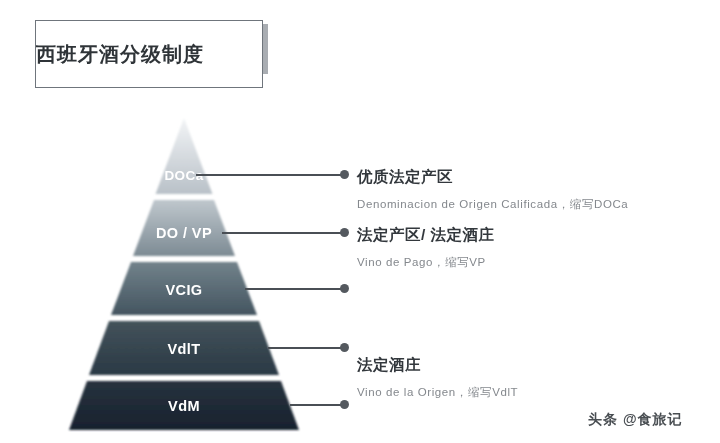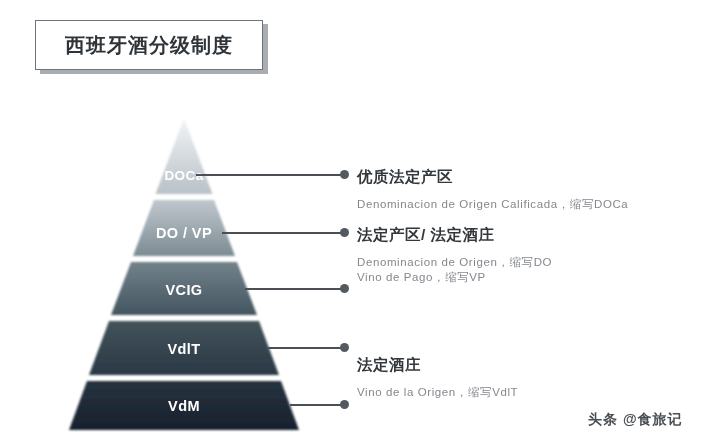--- a/index.html
+++ b/index.html
@@ -29,27 +29,26 @@
     top: 24px;
     width: 228px;
     height: 50px;
     background: #a9adb2;
   }
   #title-box {
     position: absolute;
     left: 35px;
     top: 20px;
     width: 228px;
-    height: 50px;
+    height: 68px;
     background: #ffffff;
     border: 1.5px solid #6f757c;
     box-sizing: border-box;
     display: flex;
     align-items: center;
-    justify-content: center;
   }
   #title-text {
     font-size: 20px;
     font-weight: bold;
     color: #2f3438;
     letter-spacing: 1px;
     white-space: nowrap;
   }
 
   
@@ -194,21 +193,20 @@
   <div class="label-block" style="top:148px;">
     <div class="label-head">优质法定产区</div>
     <div class="label-sub">
       <span>Denominacion de Origen Calificada，缩写DOCa</span>
     </div>
   </div>
 
   <div class="label-block" style="top:206px;">
     <div class="label-head">法定产区/ 法定酒庄</div>
     <div class="label-sub">
-      <span>Denominacion de Origen，缩写DO</span>
       <span>Vino de Pago，缩写VP</span>
     </div>
   </div>
 
 
   <div class="label-block" style="top:336px;">
     <div class="label-head">法定酒庄</div>
     <div class="label-sub">
       <span>Vino de la Origen，缩写VdlT</span>
     </div>

